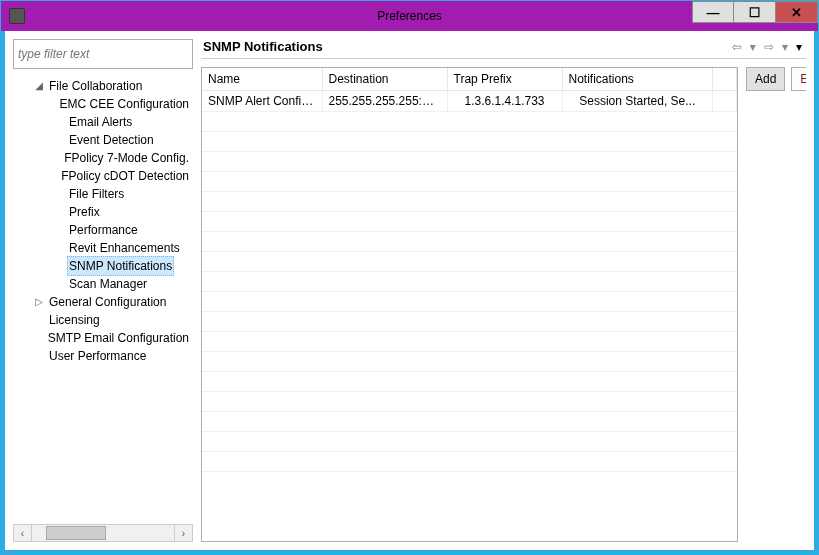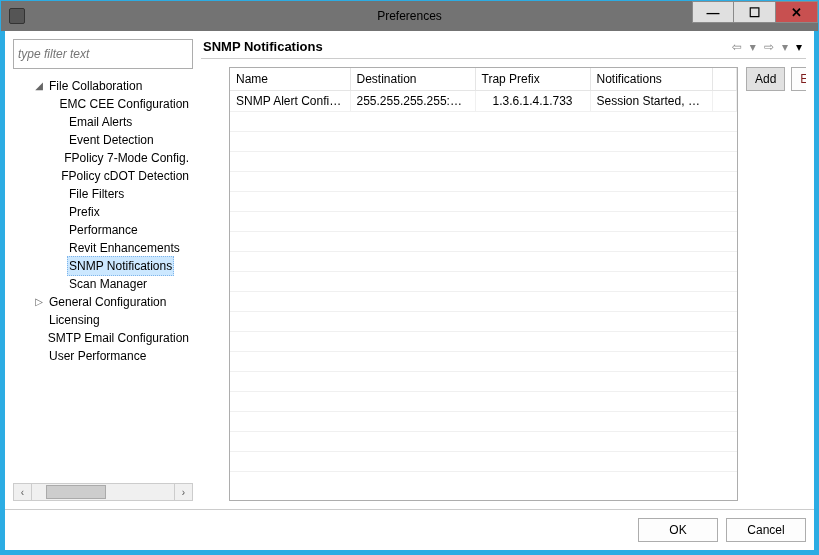--- a/index.html
+++ b/index.html
@@ -15,21 +15,21 @@
     width: 819px;
     height: 555px;
     border: 1px solid #2cace3;
     background: #fff;
     display: flex;
     flex-direction: column;
     position: relative;
   }
   .titlebar {
     height: 30px;
-    background: #737373;
+    background: #a21caf;
     display: flex;
     align-items: center;
     position: relative;
   }
   .titlebar .app-icon {
     width: 16px;
     height: 16px;
     margin-left: 8px;
     background: #555;
     border: 1px solid #333;
@@ -188,21 +188,20 @@
     font-size:12px;
     cursor:pointer;
     padding:0 2px;
   }
   .main-body {
     flex: 1;
     display: flex;
     gap: 8px;
     padding-top: 8px;
     overflow:hidden;
-    margin-left:28px;
   }
   .table-wrap {
     flex: 1;
     border: 1px solid #adadad;
     background: #fff;
     display:flex;
     flex-direction:column;
     overflow:hidden;
   }
   table.grid {
@@ -438,19 +437,15 @@
             <button class="btn primary">Add</button>
             <button class="btn" disabled="">Edit</button>
             <button class="btn" disabled="">Copy</button>
             <button class="btn" disabled="">Remove</button>
           </div>
         </div>
       </div>
 
     </div>
 
-    <div class="footer">
-      <button class="btn">OK</button>
-      <button class="btn">Cancel</button>
-    </div>
   </div>
   </div>
 </div>
 
 </body></html>

